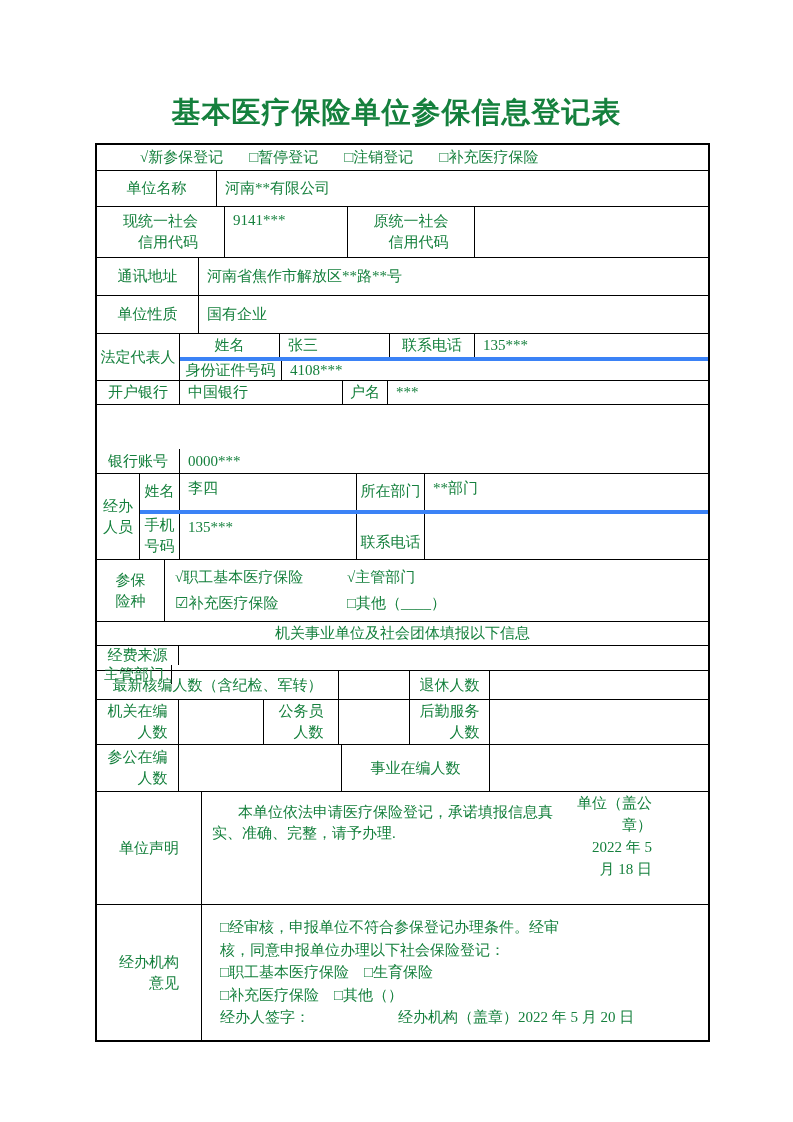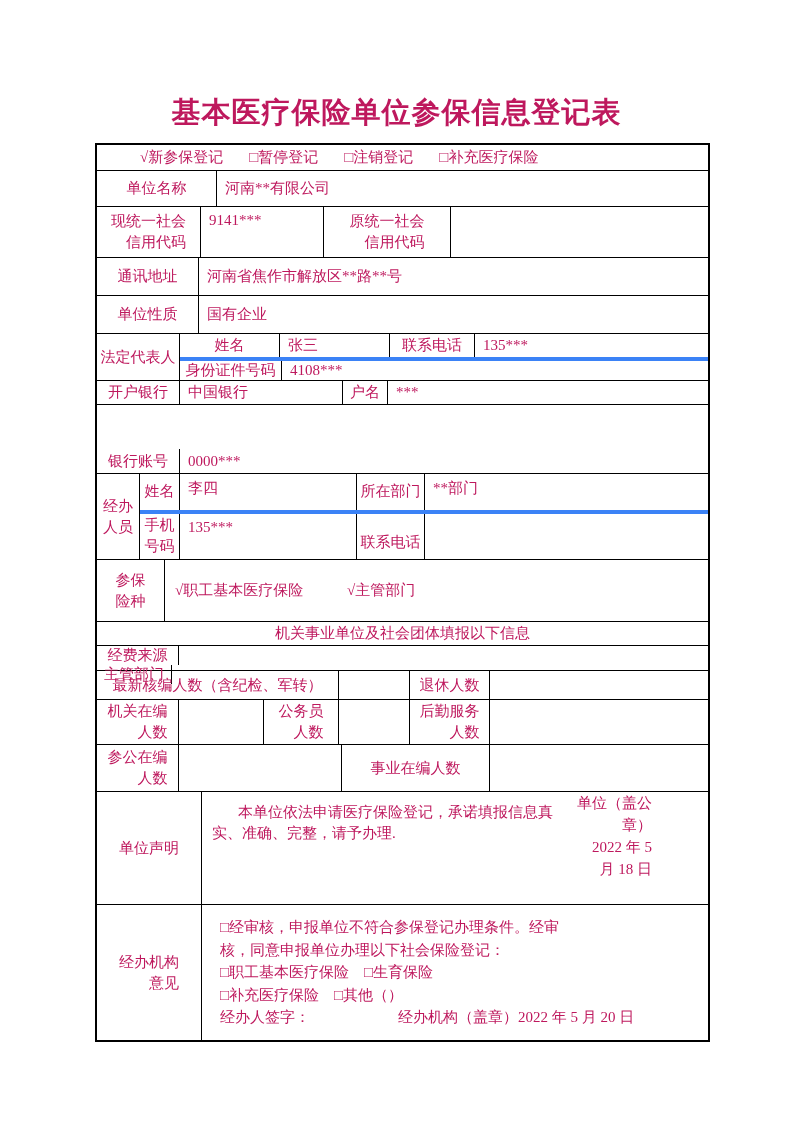--- a/index.html
+++ b/index.html
@@ -1,20 +1,20 @@
 <!DOCTYPE html>
 <html><head>
 <meta charset="utf-8">
 <style>
   html,body{margin:0;padding:0;background:#ffffff;}
   .page{
     position:relative;
     width:793px;height:1122px;
     background:#ffffff;
-    color:#be185d;
+    color:#15803d;
     font-family:"Liberation Serif","DejaVu Serif",serif;
     font-size:15px;
     overflow:hidden;
   }
   .title{
     margin:0;
     padding-top:92px;
     text-align:center;
     font-size:29px;
     font-weight:700;
@@ -88,21 +88,21 @@
         <span>□补充医疗保险</span>
       </div>
     </div>
 
     <div class="row r2">
       <div class="c lab" style="width:120px">单位名称</div>
       <div class="c val fill">河南**有限公司</div>
     </div>
 
     <div class="row r3">
-      <div class="c lab pre" style="width:104px">现统一社会
+      <div class="c lab pre" style="width:128px">现统一社会
 信用代码</div>
       <div class="c val vtop" style="width:123px">9141***</div>
       <div class="c lab pre" style="width:127px">原统一社会
 信用代码</div>
       <div class="c val fill"></div>
     </div>
 
     <div class="row r4">
       <div class="c lab" style="width:102px">通讯地址</div>
       <div class="c val fill">河南省焦作市解放区**路**号</div>
@@ -161,20 +161,24 @@
       </div>
     </div>
 
     <div class="row r12">
       <div class="c lab pre" style="width:68px">参保
 险种</div>
       <div class="c fill ins-content">
         <div class="ins-line">
           <span class="ins-first">√职工基本医疗保险</span>
           <span>√主管部门</span>
+        </div>
+        <div class="ins-line">
+          <span class="ins-first">☑补充医疗保险</span>
+          <span>□其他（____）</span>
         </div>
       </div>
     </div>
 
     <div class="row r13">
       <div class="c lab fill">机关事业单位及社会团体填报以下信息</div>
     </div>
 
     <div class="row r14">
       <div class="c lab" style="width:82px">经费来源</div>

